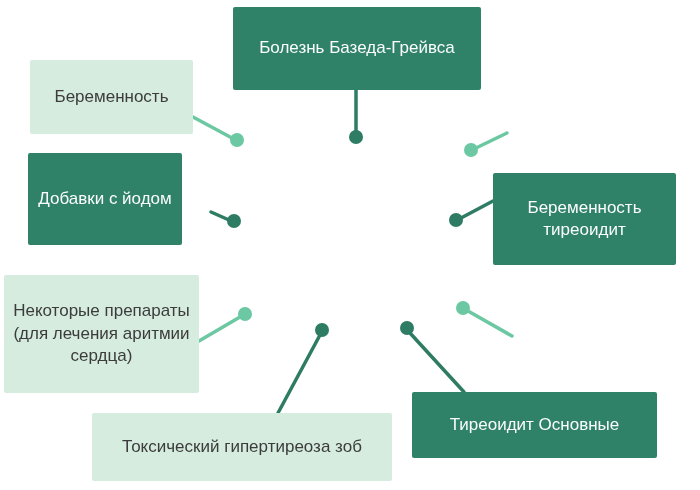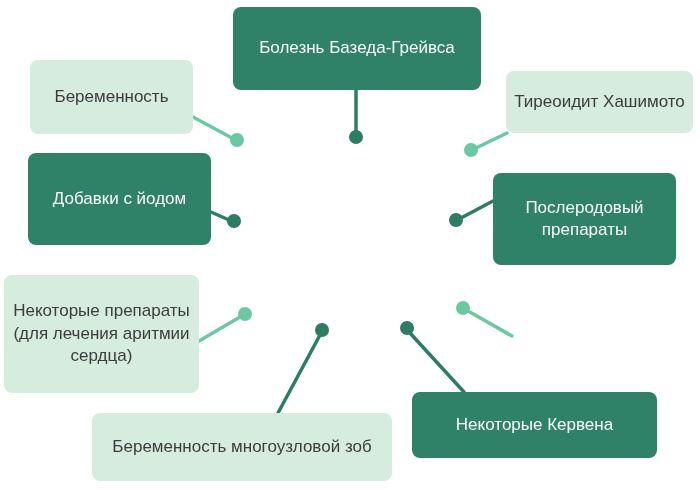--- a/index.html
+++ b/index.html
@@ -19,30 +19,30 @@
   .dot.light  { fill: var(--connector-light); }
 
   .node {
     position: absolute;
     display: flex;
     align-items: center;
     justify-content: center;
     text-align: center;
     font-size: 17px;
     line-height: 1.32;
-    border-radius: 8px;
+    border-radius: 2px;
     box-sizing: border-box;
   }
   .node.dark  { background: var(--dark-box);  color: #fbfdfc; }
   .node.light { background: var(--light-box); color: var(--text-dark); }
 
   .graves      { left: 233px; top: 7px;   width: 248px; height: 83px;  }
   .pregnancy   { left: 30px;  top: 60px;  width: 163px; height: 74px;  }
   .hashimoto   { left: 506px; top: 71px;  width: 187px; height: 62px;  }
-  .iodine      { left: 28px;  top: 153px; width: 183px; height: 92px;  }
+  .iodine      { left: 28px;  top: 153px; width: 154px; height: 92px;  }
   .postpartum  { left: 493px; top: 173px; width: 183px; height: 92px; padding: 0 24px; }
   .medications { left: 4px;   top: 275px; width: 195px; height: 118px; padding: 0 6px; }
   .plummer     { left: 512px; top: 303px; width: 176px; height: 64px;  }
   .toxic       { left: 92px;  top: 413px; width: 300px; height: 68px;  }
   .quervain    { left: 412px; top: 392px; width: 245px; height: 66px;  }
 
   .title {
     position: absolute;
     left: 210px;
     top: 166px;
@@ -91,39 +91,36 @@
   </svg>
 
   <div class="node dark graves">
     <span>Болезнь Базеда-Грейвса</span>
   </div>
 
   <div class="node light pregnancy">
     <span>Беременность</span>
   </div>
 
-  <div class="node light hashimoto">
-    <span>Тиреоидит Хашимото</span>
-  </div>
 
   <div class="node dark iodine">
     <span>Добавки с йодом</span>
   </div>
 
   <div class="node dark postpartum">
-    <span>Послеродовый препараты</span>
+    <span>Беременность тиреоидит</span>
   </div>
 
   <div class="node light medications">
     <span>Некоторые препараты (для лечения аритмии сердца)</span>
   </div>
 
 
   <div class="node light toxic">
-    <span>Беременность многоузловой зоб</span>
+    <span>Токсический гипертиреоза зоб</span>
   </div>
 
   <div class="node dark quervain">
-    <span>Некоторые Кервена</span>
+    <span>Тиреоидит Основные</span>
   </div>
 
 
 </div>
 
 </body></html>

